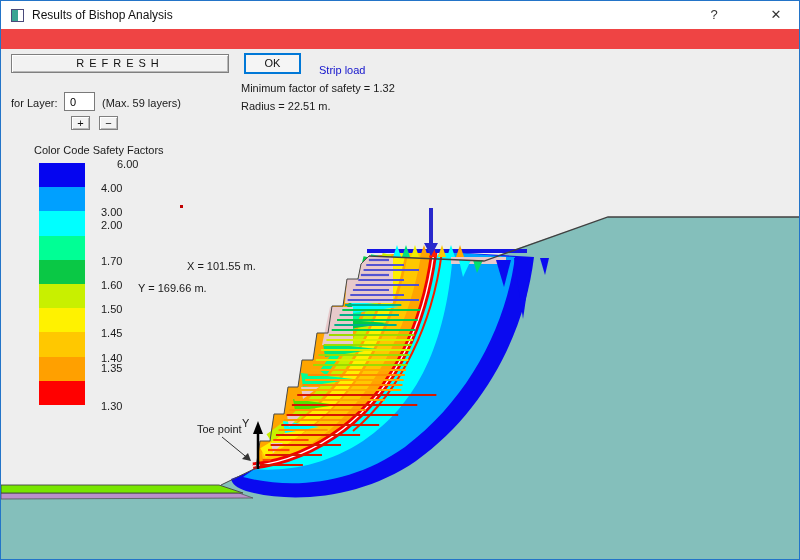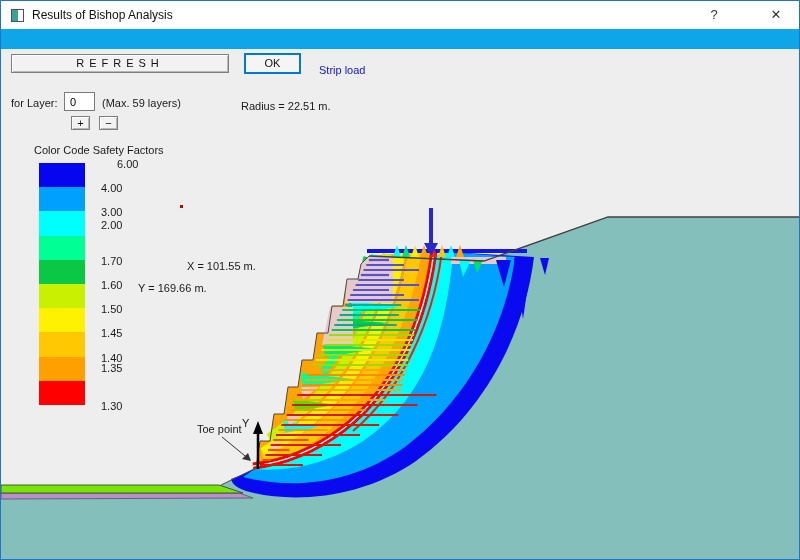--- a/index.html
+++ b/index.html
@@ -1,18 +1,18 @@
 <!DOCTYPE html>
 <html><head>
 <meta charset="utf-8">
 <style>
   * { margin:0; padding:0; box-sizing:border-box; }
   html,body { width:800px; height:560px; overflow:hidden; }
   body { font-family:"Liberation Sans", sans-serif; font-size:11px; color:#1a1a1a; }
-  .window { position:relative; width:800px; height:560px; background:#0ea5e9;
+  .window { position:relative; width:800px; height:560px; background:#ef4444;
             border:1px solid #2374c8; }
   
   .titlebar { position:absolute; left:0; top:0; width:798px; height:28px; background:#ffffff; }
   .app-icon { position:absolute; left:10px; top:8px; width:13px; height:13px;
               border:1px solid #4a4a7a;
               background:linear-gradient(90deg,#3aa493 0 55%,#ffffff 55% 100%); }
   .title-text { position:absolute; left:31px; top:7px; font-size:12px; color:#111; }
   .cap-btn { position:absolute; top:4px; width:30px; height:20px; text-align:center;
              line-height:20px; font-size:13px; color:#333; cursor:default; }
   .help-btn { left:698px; }
@@ -188,20 +188,21 @@
     <div class="btn refresh-btn">REFRESH</div>
     <div class="btn ok-btn">OK</div>
 
     <div class="lbl" style="left:10px; top:48px;">for Layer:</div>
     <input class="layer-input" value="0" style="">
     <div class="lbl" style="left:101px; top:48px;">(Max. 59 layers)</div>
     <div class="btn plus-btn">+</div>
     <div class="btn minus-btn">−</div>
 
     <div class="lbl blue-txt" style="left:318px; top:15px;">Strip load</div>
+    <div class="lbl" style="left:240px; top:33px;">Minimum factor of safety = 1.32</div>
     <div class="lbl" style="left:240px; top:51px;">Radius = 22.51 m.</div>
 
     <div class="lbl legend-title">Color Code Safety Factors</div>
     <div class="legend-swatches" id="legend-swatches">
         <div class="sw" style="background: rgb(5, 5, 240);"></div>
         <div class="sw" style="background: rgb(0, 160, 255);"></div>
         <div class="sw" style="background: rgb(0, 255, 255);"></div>
         <div class="sw" style="background: rgb(0, 255, 149);"></div>
         <div class="sw" style="background: rgb(10, 200, 69);"></div>
         <div class="sw" style="background: rgb(200, 240, 0);"></div>

